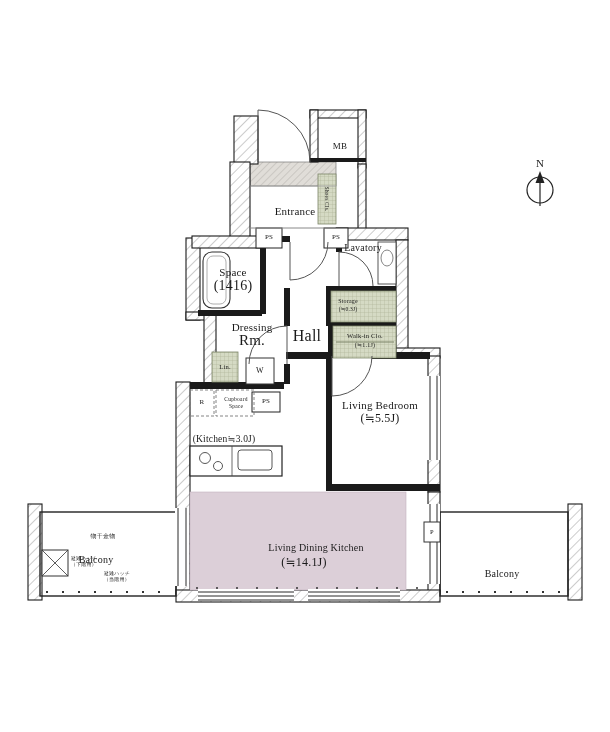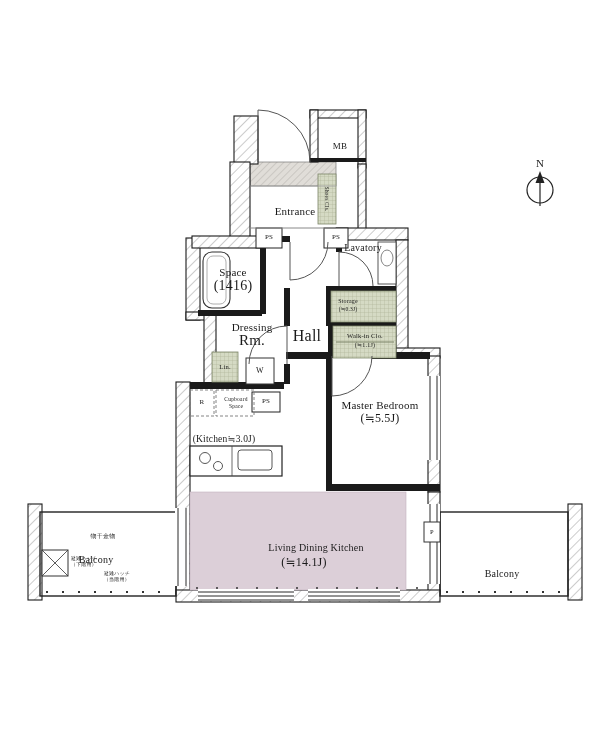--- a/index.html
+++ b/index.html
@@ -189,21 +189,21 @@
 <div class="lbl" style="left:365px;top:345px;font-size:6px">(≒1.1J)</div>
 <div class="lbl" style="left:252px;top:327px;font-size:11px">Dressing</div>
 <div class="lbl" style="left:252px;top:340px;font-size:15px">Rm.</div>
 <div class="lbl" style="left:307px;top:336px;font-size:16px">Hall</div>
 <div class="lbl" style="left:225px;top:367px;font-size:6.5px">Lin.</div>
 <div class="lbl" style="left:260px;top:371px;font-size:8px">W</div>
 <div class="lbl" style="left:202px;top:403px;font-size:7px">R</div>
 <div class="lbl" style="left:236px;top:399px;font-size:5.5px">Cupboard</div>
 <div class="lbl" style="left:236px;top:406px;font-size:5.5px">Space</div>
 <div class="lbl" style="left:266px;top:402px;font-size:7px">PS</div>
-<div class="lbl" style="left:380px;top:405px;font-size:11px">Master Bedroom</div>
+<div class="lbl" style="left:380px;top:405px;font-size:11px">Living Bedroom</div>
 <div class="lbl" style="left:380px;top:419px;font-size:12px">(≒5.5J)</div>
 <div class="lbl" style="left:224px;top:439px;font-size:9.5px">(Kitchen≒3.0J)</div>
 <div class="lbl" style="left:316px;top:548px;font-size:10px">Living Dining Kitchen</div>
 <div class="lbl" style="left:304px;top:563px;font-size:12px">(≒14.1J)</div>
 <div class="lbl" style="left:96px;top:560px;font-size:10px">Balcony</div>
 <div class="lbl" style="left:103px;top:536px;font-size:6px">物干金物</div>
 <div class="lbl pre" style="left:84px;top:562px;font-size:5px">避難ハッチ
 （下階用）</div>
 <div class="lbl pre" style="left:117px;top:577px;font-size:5px">避難ハッチ
 （当階用）</div>

